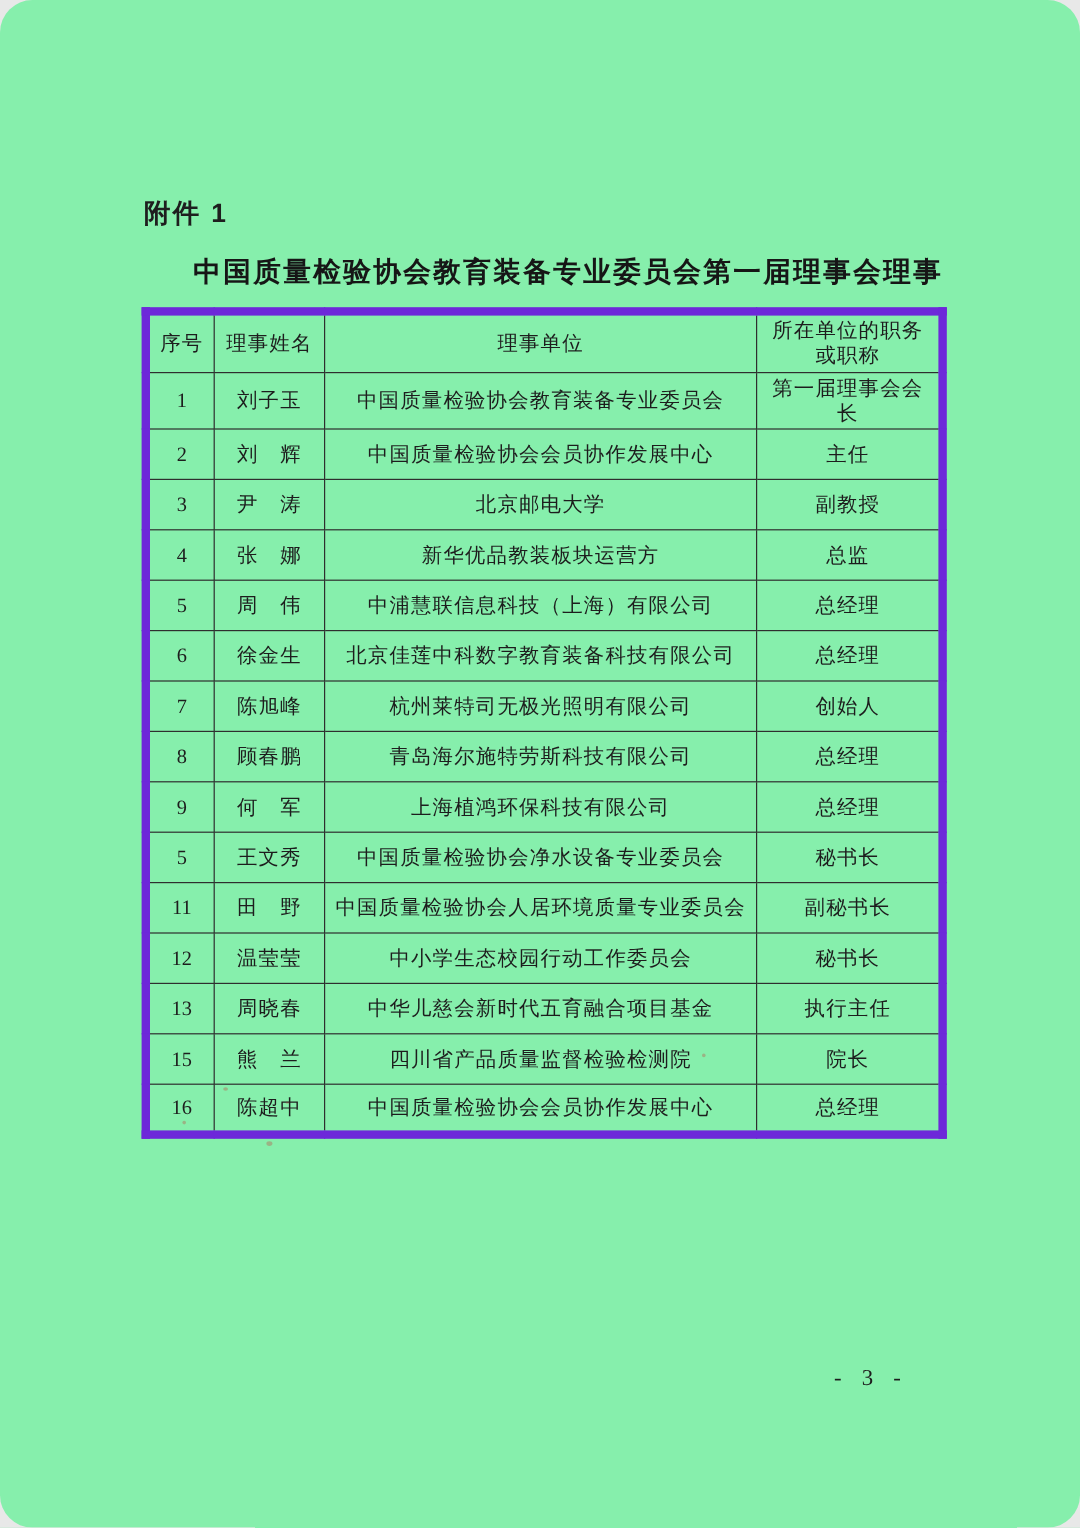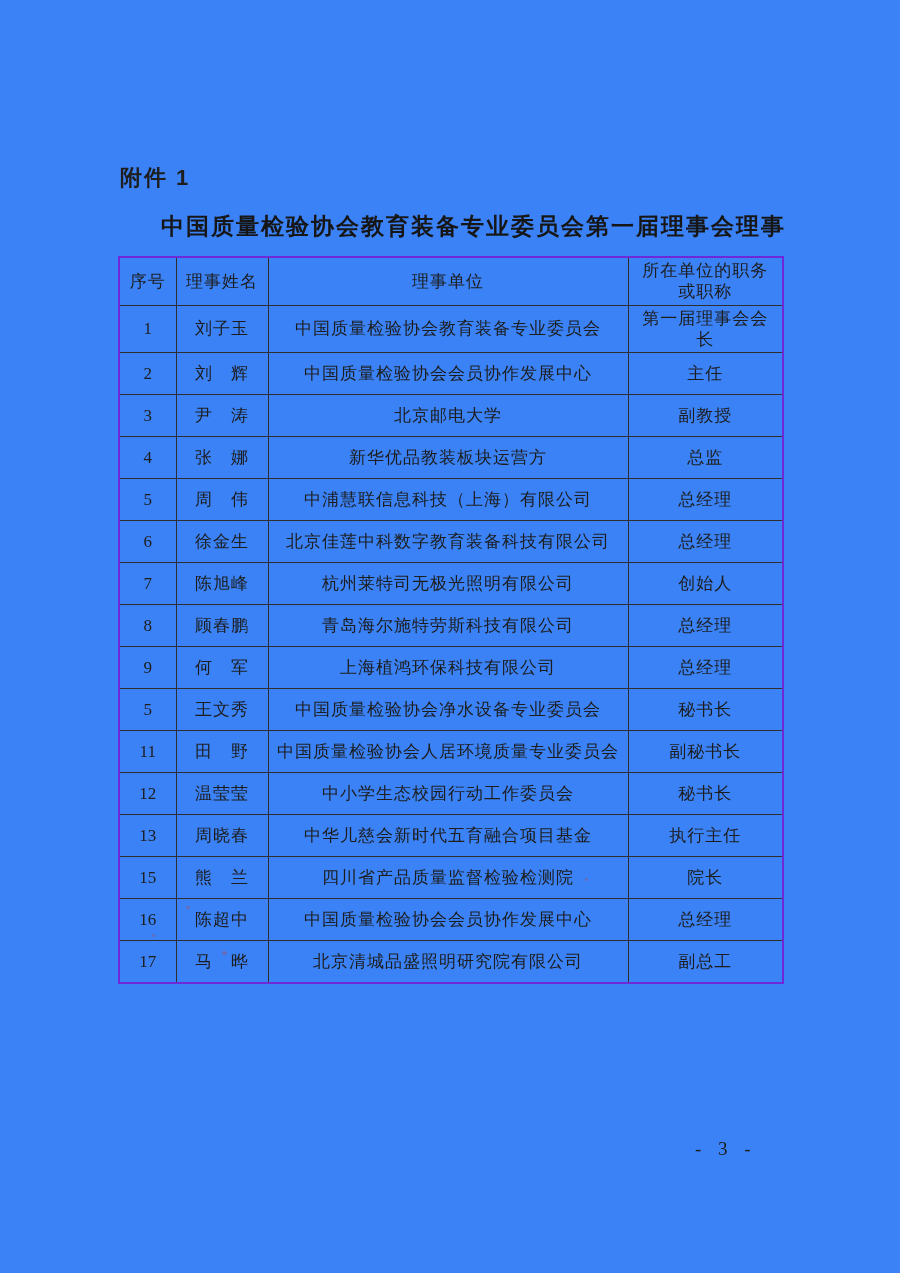--- a/index.html
+++ b/index.html
@@ -4,23 +4,24 @@
 <style>
   * { margin: 0; padding: 0; box-sizing: border-box; }
   html, body { background: #e8e8e8; }
   body { font-family: "Liberation Serif", "DejaVu Serif", serif; }
 
   .page {
     position: relative;
     width: 900px;
     height: 1273px;
     margin: 0 auto;
-    background: #3b82f6;
+    background: #86efac;
     color: #222;
     overflow: hidden;
+    border-radius: 27px;
   }
 
   .attachment-label {
     position: absolute;
     left: 120px;
     top: 163px;
     font-family: "Liberation Sans", "DejaVu Sans", sans-serif;
     font-size: 22px;
     font-weight: 600;
     letter-spacing: 2px;
@@ -52,21 +53,21 @@
     color: #1d1d1d;
   }
   .council-table th,
   .council-table td {
     border: 1px solid #2e2e2e;
     text-align: center;
     vertical-align: middle;
     padding: 2px 4px;
     line-height: 1.25;
   }
-  .council-table { border: 2px solid #6d28d9; }
+  .council-table { border: 7px solid #6d28d9; }
   .council-table thead th {
     height: 46px;
     font-weight: 400;
     letter-spacing: 1px;
     white-space: pre-line;
   }
   .council-table tbody td { height: 42px; letter-spacing: 1px; }
   .council-table td.cell-position { white-space: pre-line; font-family: Liberation Serif, serif; }
   .council-table td.cell-no {
     font-family: "Liberation Serif", "DejaVu Serif", serif;
@@ -222,26 +223,20 @@
       <td class="cell-position">院长</td>
     </tr>
 
     <tr>
       <td class="cell-no">16</td>
       <td class="cell-name">陈超中</td>
       <td class="cell-org">中国质量检验协会会员协作发展中心</td>
       <td class="cell-position">总经理</td>
     </tr>
 
-    <tr>
-      <td class="cell-no">17</td>
-      <td class="cell-name">马　晔</td>
-      <td class="cell-org">北京清城品盛照明研究院有限公司</td>
-      <td class="cell-position">副总工</td>
-    </tr>
 
 
   </tbody>
   </table>
 
   <div class="page-number">- 3 -</div>
 
   <div class="speckle sp1"></div>
   <div class="speckle sp2"></div>
   <div class="speckle sp3"></div>

